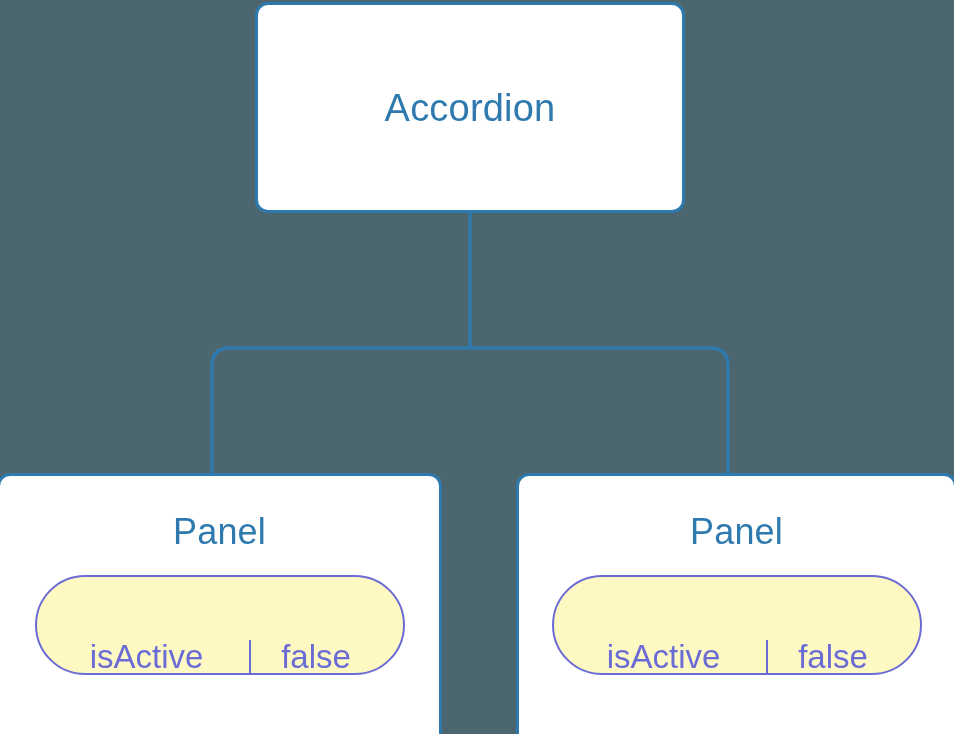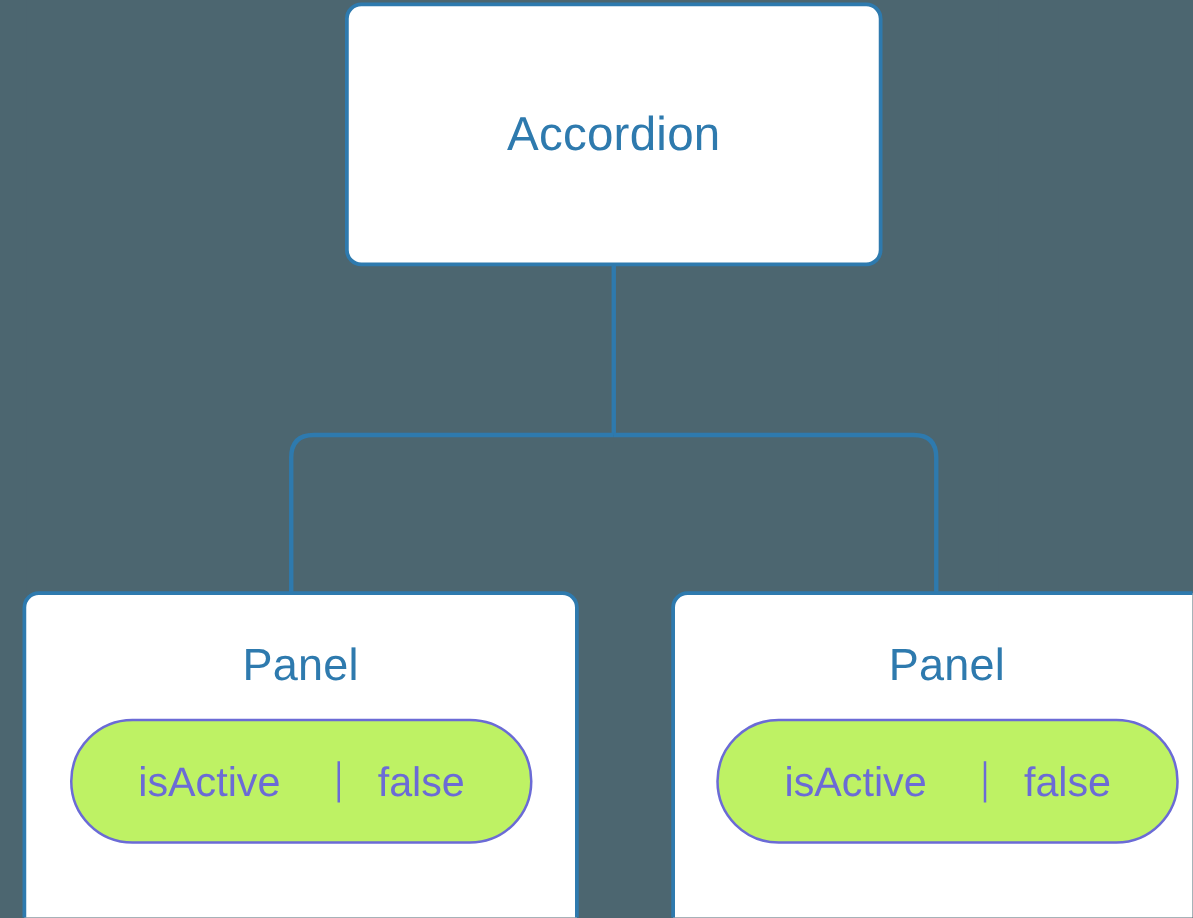--- a/index.html
+++ b/index.html
@@ -12,21 +12,20 @@
     overflow: hidden;
     background: #4c6670;
     font-family: "Liberation Sans", sans-serif;
   }
 
   #diagram {
     position: relative;
     width: 778px;
     height: 734px;
     background: #4c6670;
-    margin-left: 21px;
   }
 
   
   #connector-layer {
     position: absolute;
     left: 0;
     top: 0;
     width: 954px;
     height: 734px;
     z-index: 1;
@@ -83,22 +82,22 @@
   }
 
   
   .prop-pill {
     margin-top: 25px;
     height: 100px;
     box-sizing: border-box;
     border: 2.5px solid #6b6bd6;
     border-radius: 50px;
     display: flex;
-    align-items: center;
-    background: #bef264;
+    align-items: flex-end;
+    background: #fef9c3;
   }
   #node-panel-0 .prop-pill { width: 370px; }
   #node-panel-1 .prop-pill { width: 370px; }
 
   .prop-key,
   .prop-value {
     display: flex;
     align-items: center;
     justify-content: center;
     color: #6b6bd6;

